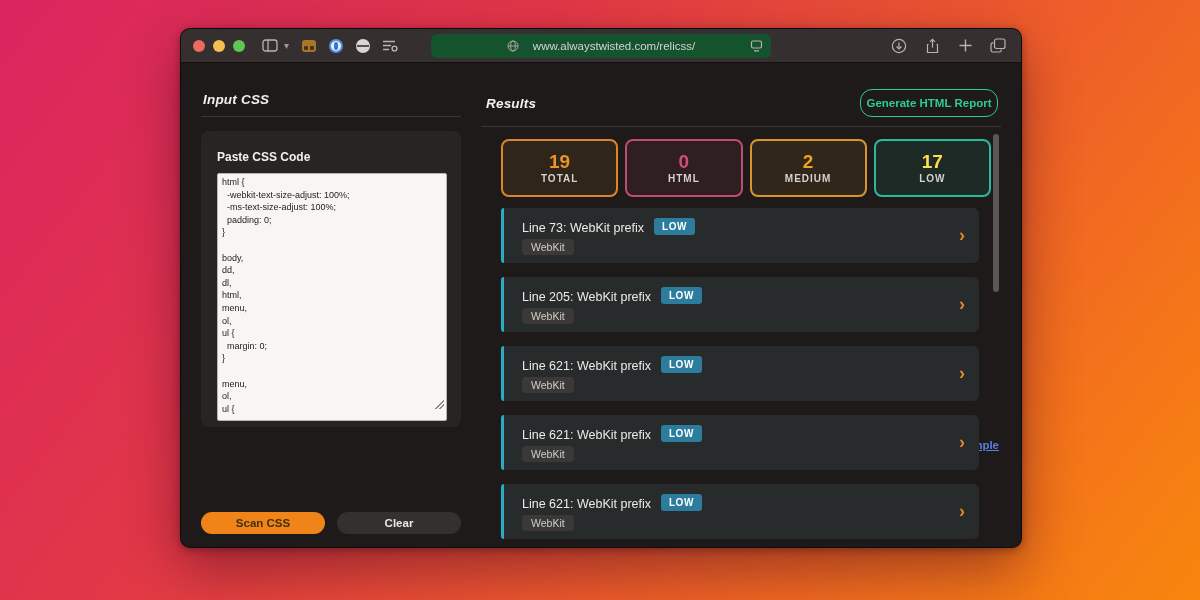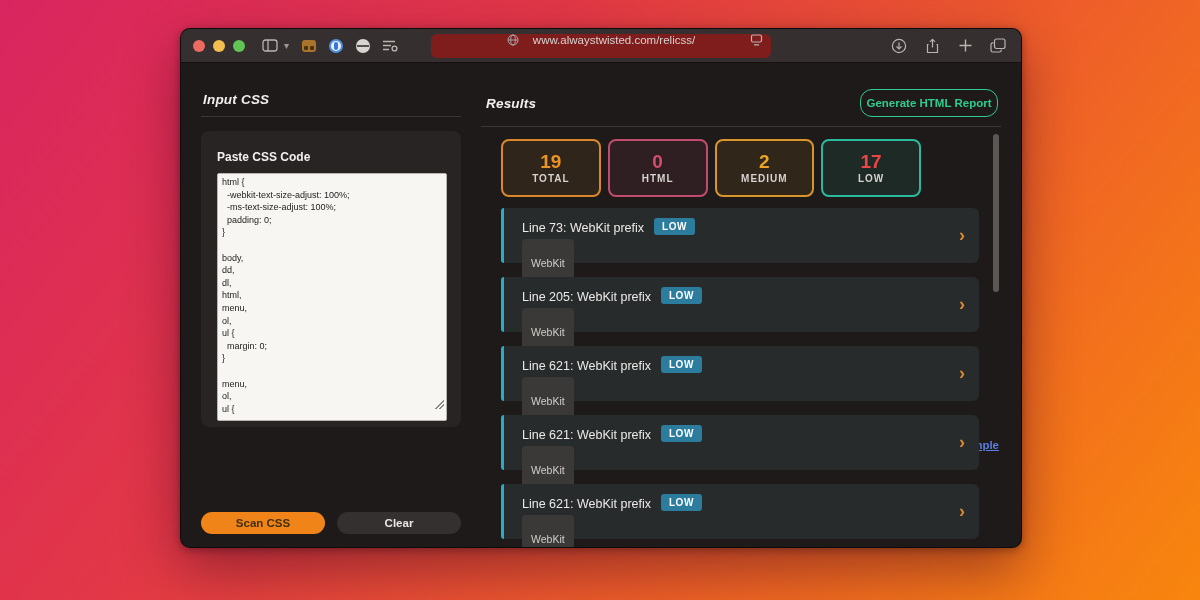--- a/index.html
+++ b/index.html
@@ -24,21 +24,21 @@
   .tb-group { display:flex; align-items:center; gap:5px; }
   .chev-down { font-size:10px; color:#9b9794; margin:0 4px 0 -2px; }
   .ext-mask { width:14px; height:12px; border-radius:3px; background:#a9742c; position:relative; }
   .ext-mask::before, .ext-mask::after { content:""; position:absolute; bottom:2px; width:4px; height:4px; border-radius:1px; background:#4a3410; }
   .ext-mask::before { left:2px; } .ext-mask::after { right:2px; }
   .ext-1p { width:14px; height:14px; border-radius:50%; background:#e8f0fb; border:2px solid #4f8fe0; position:relative; }
   .ext-1p::before { content:""; position:absolute; left:3px; top:1px; width:4px; height:8px; border-radius:2px; background:#3b74d6; }
   .ext-burger { width:14px; height:14px; border-radius:50%; background:#d8d5d2; position:relative; }
   .ext-burger::before { content:""; position:absolute; left:1px; right:1px; top:6px; height:2px; background:#55514e; }
   .url-bar { position:absolute; left:50%; top:5px; transform:translateX(-50%); width:340px; height:24px;
-    background:#7f1d1d; border-radius:6px; display:flex; justify-content:center; gap:14px;
+    background:#14532d; border-radius:6px; display:flex; align-items:center; justify-content:center; gap:14px;
     color:#d6d3d0; font-size:11.5px; }
   .url-bar .page-ico { position:absolute; right:8px; }
   .tb-right { margin-left:auto; display:flex; align-items:center; gap:11px; }
 
   
   .content { position:relative; height:485px; background:#1d1a19; }
   .h2 { font-size:13.5px; font-weight:bold; color:#f2f0ee; letter-spacing:.2px;font-style:italic; }
   .divider { position:absolute; height:1px; background:#3b3736; }
 
   
@@ -61,43 +61,43 @@
   .btn.scan { background:#f08418; color:#42300f; }
   .btn.clear { background:#343030; color:#e9e7e4; }
 
   
   .results-title { position:absolute; left:305px; top:33px; }
   .report-btn { position:absolute; left:679px; top:26px; width:138px; height:28px; background:transparent;
     border:1.5px solid #2ecc90; border-radius:12px; color:#2ecc90; font-family:"Liberation Sans",sans-serif;
     font-size:11.5px; font-weight:bold; cursor:pointer; }
   .div-right { left:300px; width:520px; top:63px; }
 
-  .stats-row { position:absolute; left:320px; top:76px; width:420px; display:flex; gap:7px; }
+  .stats-row { position:absolute; left:320px; top:76px; width:490px; display:flex; gap:7px; }
   .stat-card { flex:1; height:58px; border-radius:8px; border:2px solid; display:flex; flex-direction:column;
     align-items:center; justify-content:center; gap:2px; }
   .stat-value { font-size:19px; font-weight:bold; line-height:1; }
   .stat-label { font-size:10px; font-weight:bold; letter-spacing:1px; color:#d5d2cf;text-align:center; }
   .stat-total  { border-color:#d8882b; background:rgba(216,136,43,.10); }
   .stat-total .stat-value { color:#eb9426; }
   .stat-high   { border-color:#c04c6d; background:rgba(192,76,109,.12); }
   .stat-high .stat-value { color:#d64d6e; }
   .stat-medium { border-color:#d8952b; background:rgba(216,149,43,.10); }
   .stat-medium .stat-value { color:#eba426; }
   .stat-low    { border-color:#2bb89d; background:rgba(43,184,157,.10); }
-  .stat-low .stat-value { color:#ef4444; }
+  .stat-low .stat-value { color:#fde047; }
 
   .rows { position:absolute; left:320px; top:145px; width:478px; }
   .result-row { position:relative; height:55px; margin-bottom:14px; background:#282b2b;
     border-left:3px solid #2aabc8; border-radius:3px 6px 6px 3px; cursor:pointer; }
   .row-line1 { position:absolute; left:18px; top:10px; display:flex; align-items:flex-end; gap:10px; }
   .row-title { font-size:12.5px; color:#eceae8; }
   .sev-badge { background:#2c7c9e; color:#fff; font-size:10px; font-weight:bold; letter-spacing:.5px;
     padding:3px 8px; border-radius:3px; }
   .row-tag { position:absolute; left:18px; top:31px; background:#3b3937; color:#cfccc9;
-    font-size:10.5px; padding:18px 9px; border-radius:4px; }
+    font-size:10.5px; padding:2px 9px; border-radius:4px; }
   .row-chevron { position:absolute; right:14px; top:50%; transform:translateY(-56%);
     color:#e0882a; font-size:18px; font-weight:bold; line-height:1; }
 
   .scroll-thumb { position:absolute; left:812px; top:71px; width:6px; height:158px;
     background:#5b5755; border-radius:3px; }
 
   svg { display:block; }
 </style>
 </head>
 <body>

